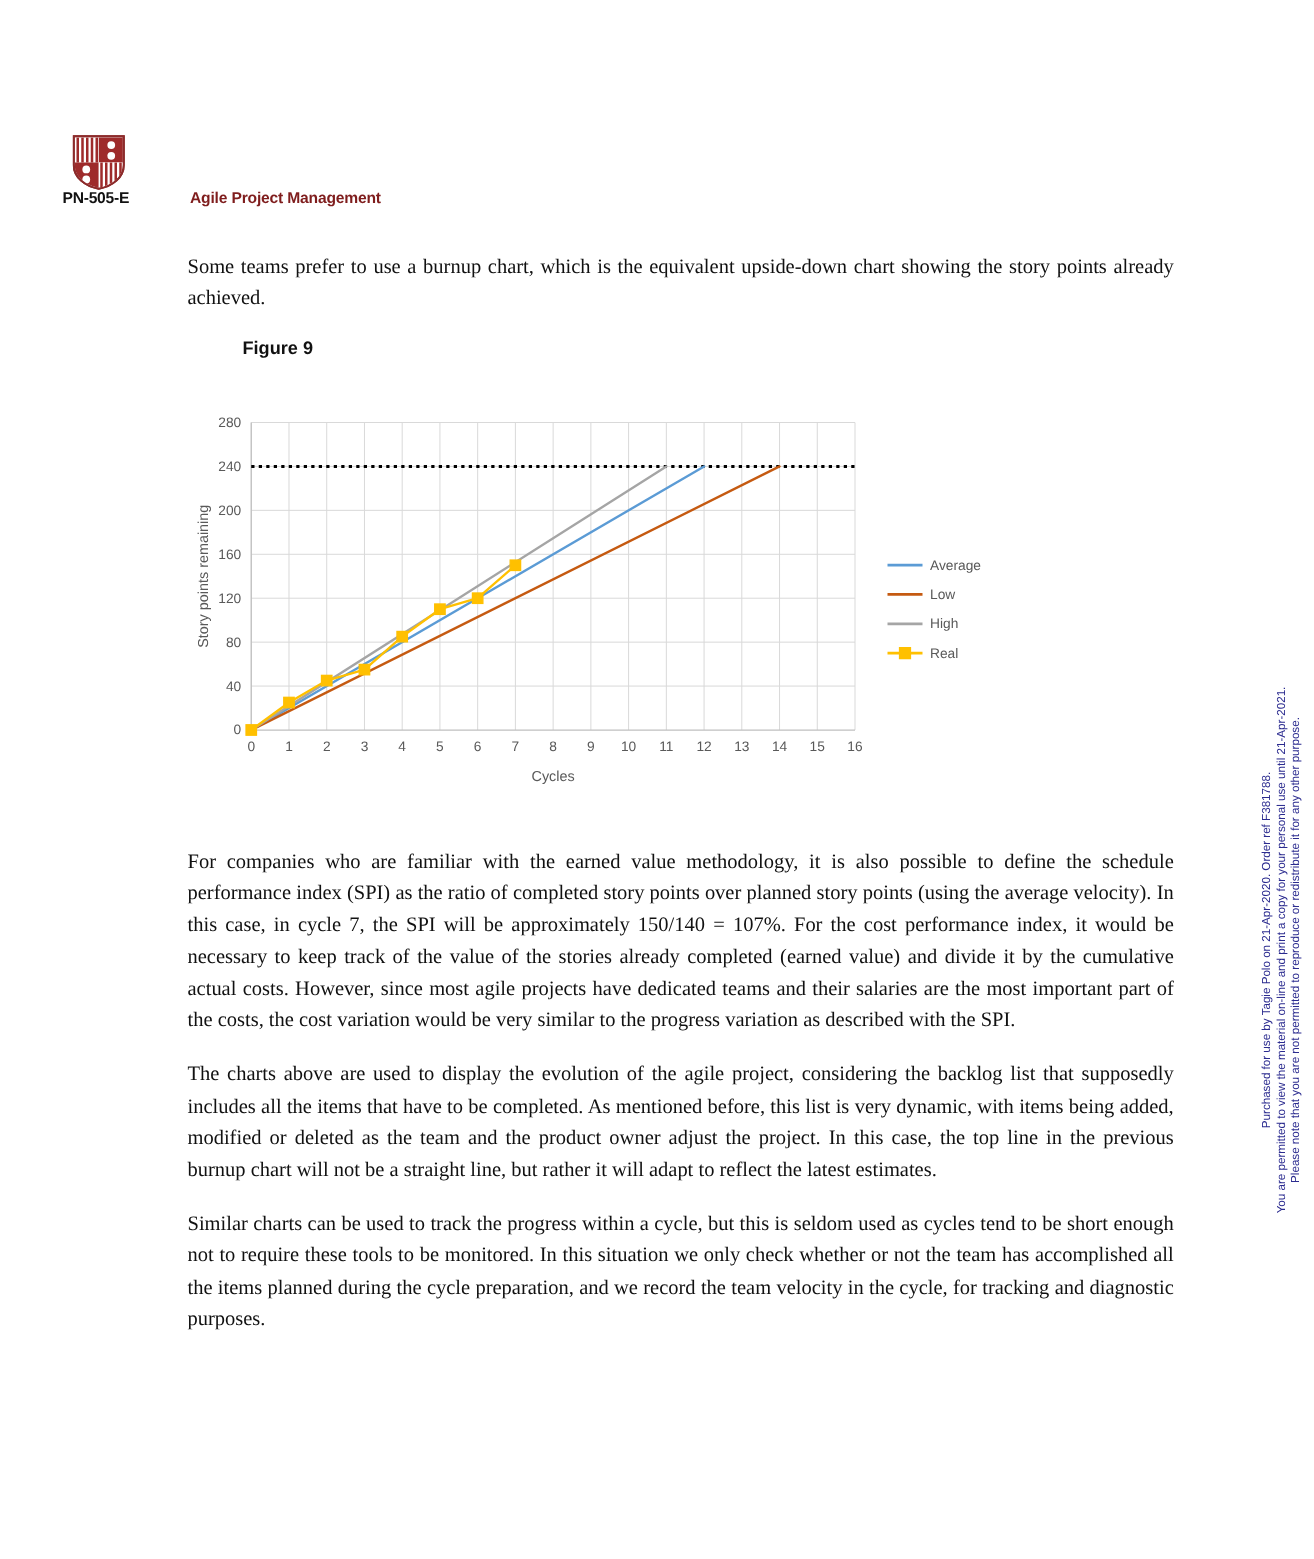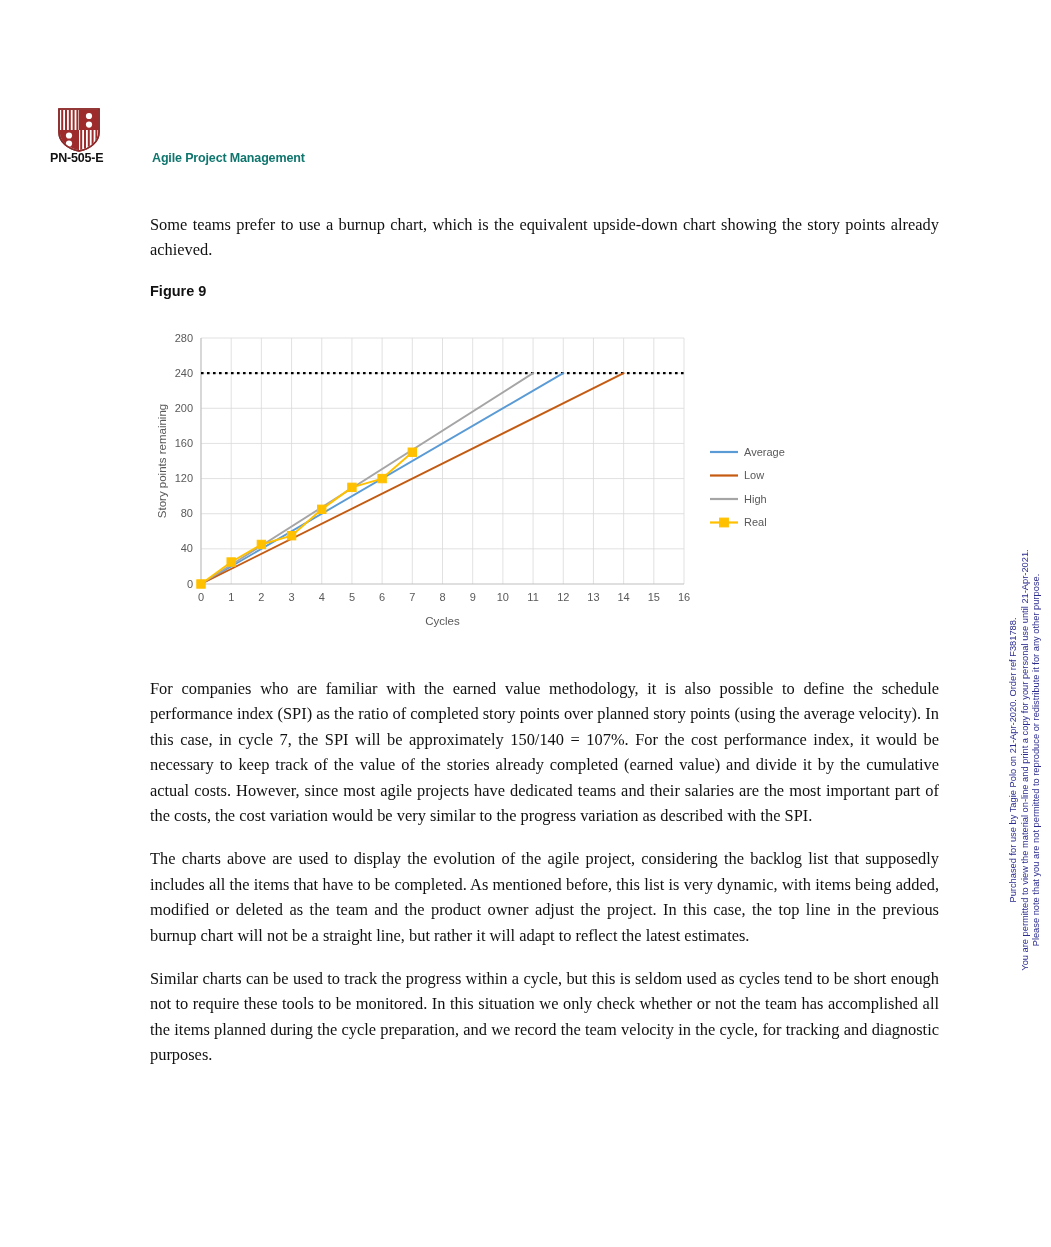--- a/index.html
+++ b/index.html
@@ -43,61 +43,61 @@
     white-space: nowrap;
   }
   #doc-subject {
     position: absolute;
     left: 152px;
     top: 47px;
     font-family: "Liberation Sans", sans-serif;
     font-size: 12.5px;
     font-weight: bold;
     letter-spacing: -0.15px;
-    color: #0f766e;
+    color: #7f1d1d;
     white-space: nowrap;
   }
   p.body-text {
     margin: 0 0 18px 0;
     font-family: "Liberation Serif", serif;
     font-size: 16.4px;
     line-height: 25.4px;
     text-align: justify;
     color: #111111;
   }
   p.body-text:last-child { margin-bottom: 2px; }
 
   #figure-caption {
     margin: 8px 0 0 0;
     font-family: "Liberation Sans", sans-serif;
     font-size: 14.5px;
     font-weight: bold;
     line-height: 21px;
     color: #111111;
   }
-  #figure-caption div { white-space: nowrap; }
+  #figure-caption div { white-space: nowrap; margin-left: 44px; }
 
   
   #figure-block {
     position: absolute;
     left: 150px;
     top: 322px;
     width: 789px;
     height: 320px;
   }
   #chart {
     position: absolute;
     left: 0;
     top: 0;
     width: 789px;
     height: 320px;
   }
 
   
-  #para-intro   { position: absolute; left: 150px; top: 212px; width: 789px; }
+  #para-intro   { position: absolute; left: 150px; top: 200px; width: 789px; }
   #para-rest    { position: absolute; left: 150px; top: 676px; width: 789px; }
 
   
   #watermark {
     position: absolute;
     left: 0px;
     top: 0px;
     width: 600px;
     transform-origin: 0 0;
     transform: translate(1008px, 1060px) rotate(-90deg);

